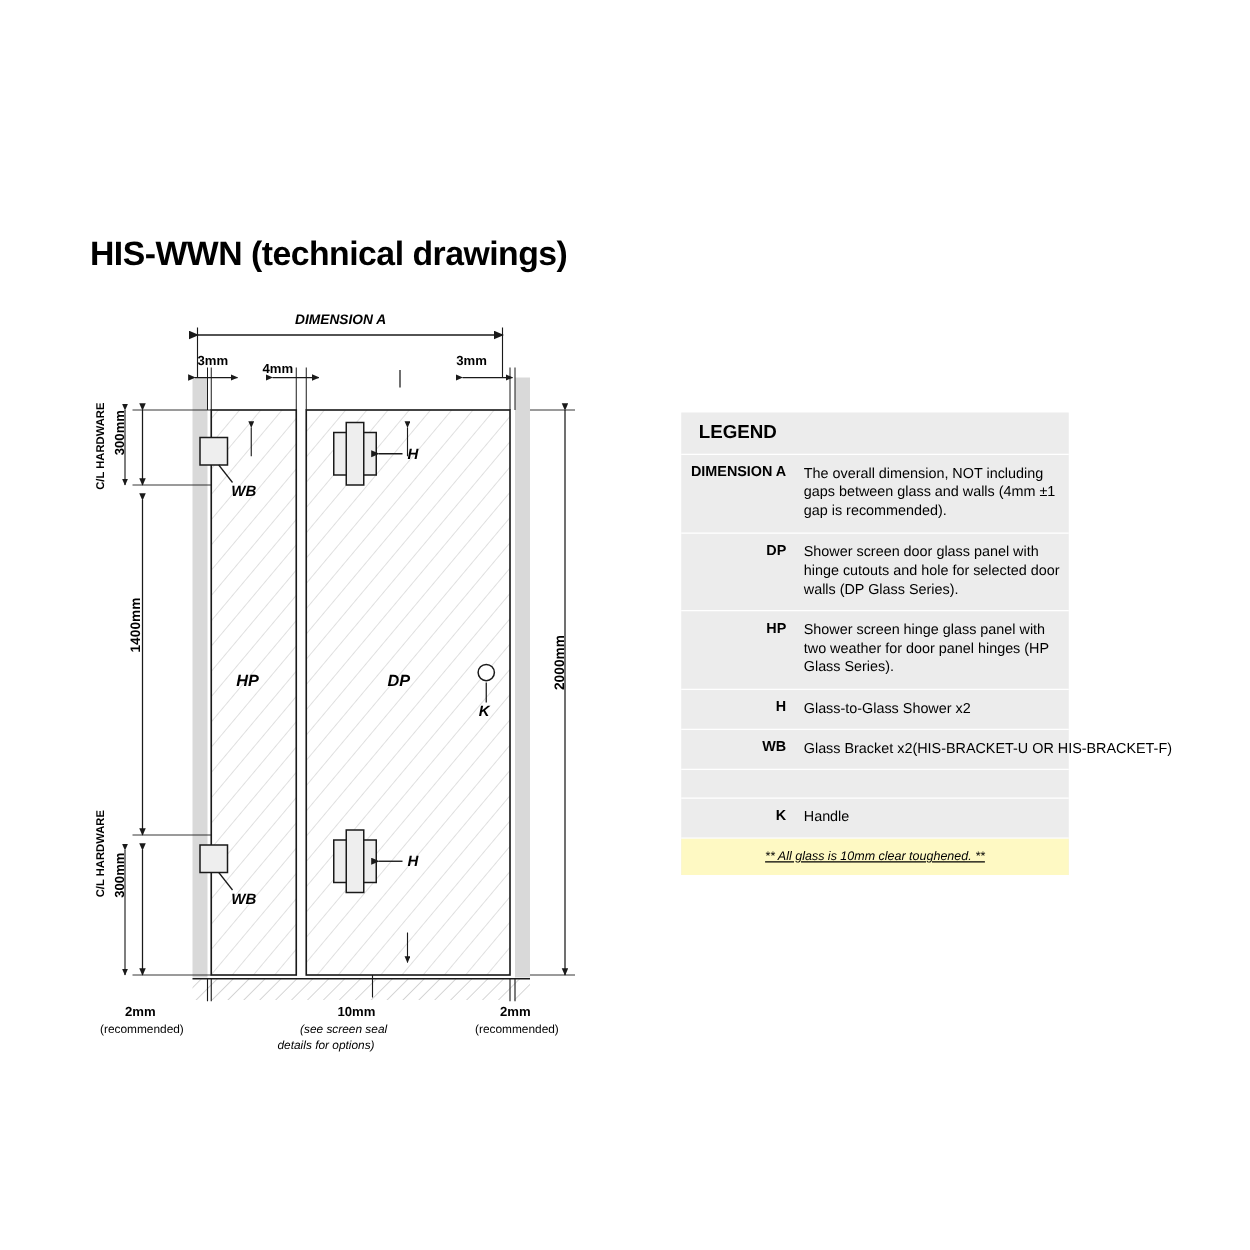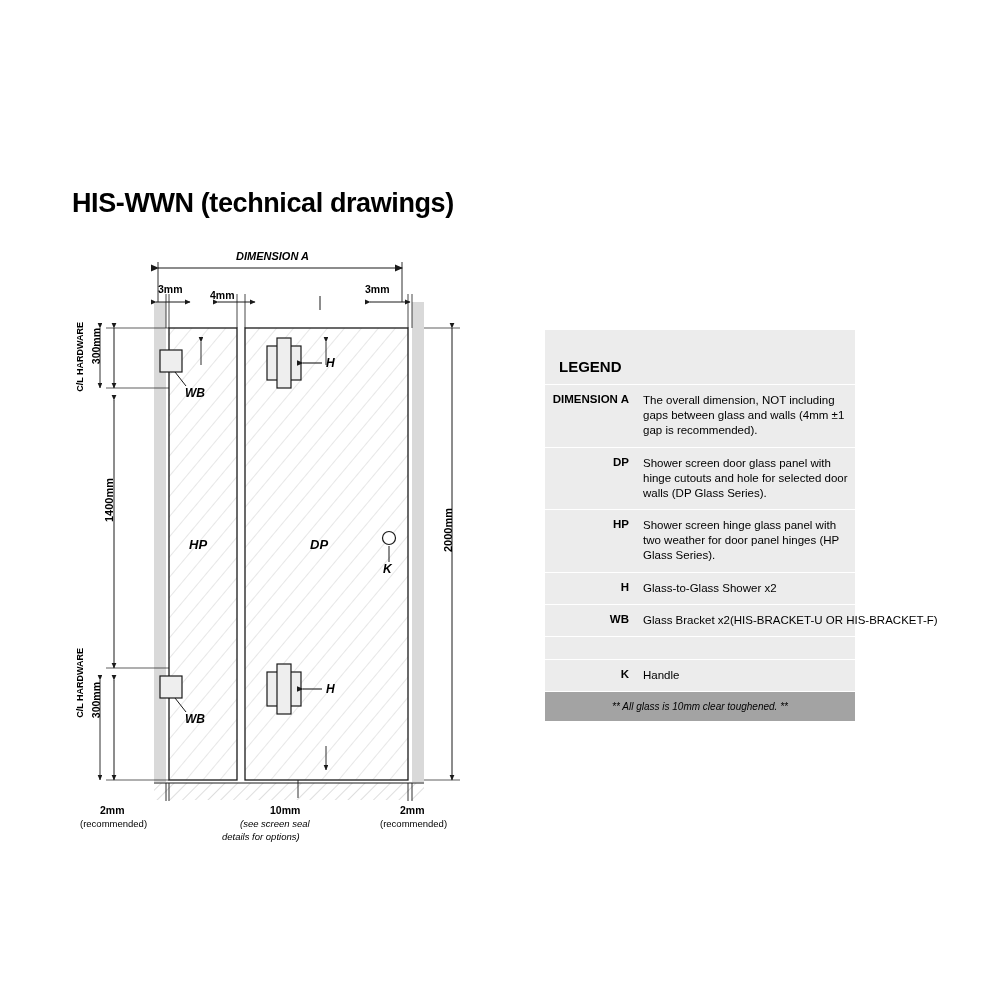--- a/index.html
+++ b/index.html
@@ -76,21 +76,21 @@
   
   .legend {
     position: absolute;
     left: 535px;
     top: 330px;
     width: 310px;
     background: #ececec;
     font-size: 11.5px;
   }
   .legend-title {
-    padding: 28px 14px 9px 14px;
+    padding: 7px 14px 9px 14px;
     font-size: 15px;
     font-weight: bold;
     color: #000;
     border-bottom: 1px solid #ffffff;
   }
   .legend-row {
     display: flex;
     border-bottom: 1px solid #ffffff;
     min-height: 24px;
   }
@@ -114,22 +114,23 @@
   .legend-val.nowrap { white-space: nowrap; }
   .legend-spacer {
     height: 22px;
     border-bottom: 1px solid #ffffff;
   }
   .legend-foot {
     padding: 9px 10px 9px 10px;
     font-size: 10px;
     font-style: italic;
     text-align: center;
-    background: #a3a3a3;
-    color: #000;
+    background: #fef9c3;
+    color: #000;
+    text-decoration: underline;
   }
 </style>
 </head>
 <body>
 
 <div class="page">
 
   <div id="title">HIS-WWN (technical drawings)</div>
 
   <div class="drawing">

